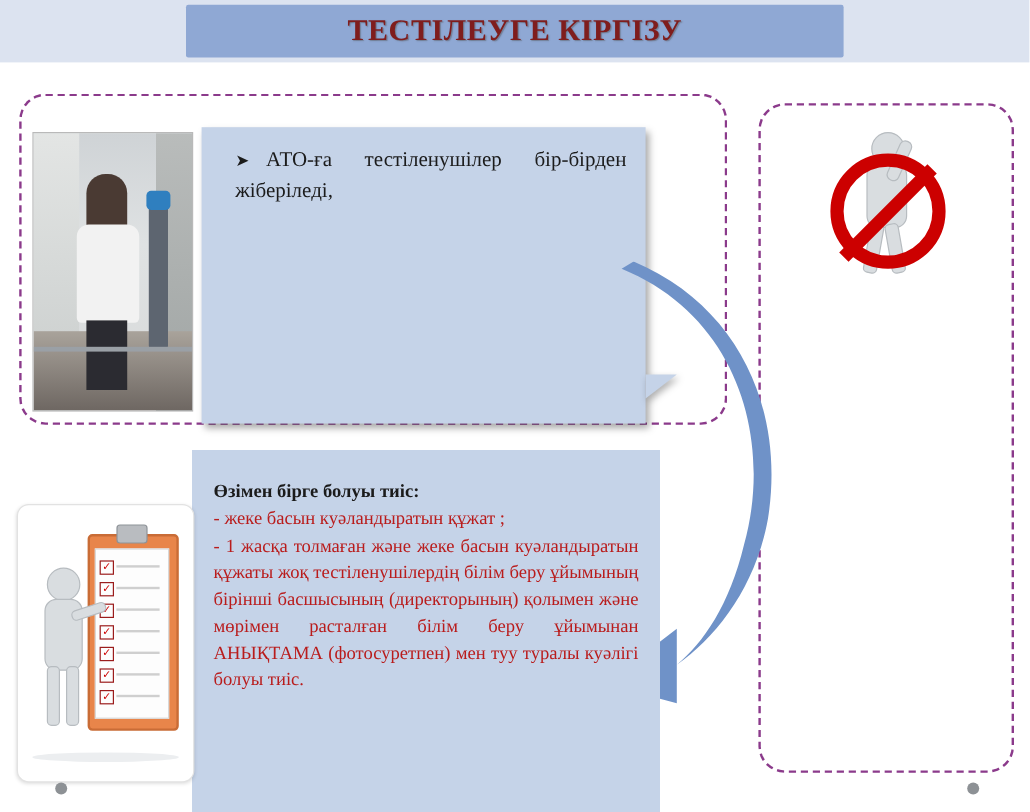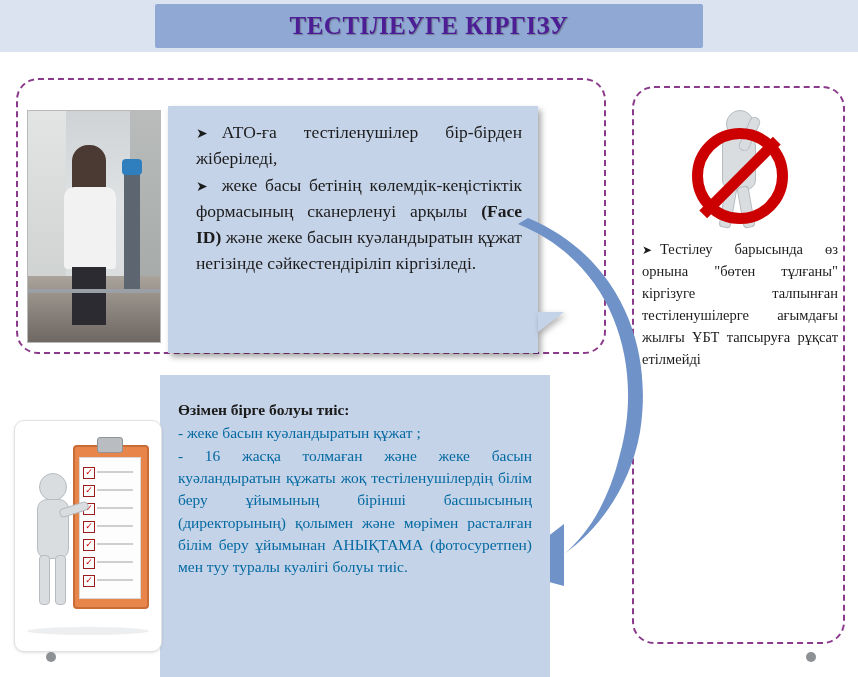--- a/index.html
+++ b/index.html
@@ -38,21 +38,21 @@
     background: #8fa8d4;
     border-radius: 2px;
     display: flex;
     align-items: center;
     justify-content: center;
   }
   .title-text {
     font-family: "Liberation Serif", serif;
     font-weight: bold;
     font-size: 25px;
-    color: #4c1d95;
+    color: #7f1d1d;
     letter-spacing: 0.5px;
     text-shadow: 1px 1px 1px rgba(80,80,80,0.5);
     white-space: nowrap;
   }
   
   .left-frame {
     position: absolute;
     left: 16px;
     top: 78px;
     width: 590px;
@@ -170,21 +170,21 @@
   }
   .box-bottom-title {
     font-size: 15.5px;
     font-weight: bold;
     color: #1b1b1b;
     margin: 0 0 3px 0;
   }
   .box-bottom-text {
     font-size: 15.5px;
     line-height: 1.43;
-    color: #0369a1;
+    color: #b91c1c;
     text-align: justify;
     text-justify: inter-word;
     margin: 0 0 1px 0;
   }
   
   .clipboard-card {
     position: absolute;
     left: 14px;
     top: 420px;
     width: 146px;
@@ -346,39 +346,36 @@
     <div class="ph-person-hair"></div>
     <div class="ph-person-body"></div>
     <div class="ph-person-legs"></div>
     <div class="ph-rail"></div>
   </div>
 
   <div class="callout-top">
     <p class="bullet-line">
       <span class="bullet-mark">➤</span><span>АТО-ға тестіленушілер бір-бірден жіберіледі,</span>
     </p>
-    <p class="bullet-line">
-      <span class="bullet-mark">➤</span><span>жеке басы бетінің көлемдік-кеңістіктік формасының сканерленуі арқылы </span><span class="bold">(Face ID)</span><span> және жеке басын куәландыратын құжат негізінде сәйкестендіріліп кіргізіледі.</span>
-    </p>
   </div>
   <div class="callout-tail"></div>
 
   <div class="arrow-wrap">
     <svg width="150" height="370" viewBox="0 0 150 370">
       <path d="M18 10 C 110 40, 140 140, 120 230 C 108 290, 85 320, 62 338 L 62 300 L 10 352 L 62 370 L 62 338" fill="none" stroke="none"></path>
       <path d="M20 6 C 118 46, 146 150, 122 236 C 110 286, 88 318, 66 336
                L 66 306 L 6 352 L 66 368 L 66 336
                C 100 312, 132 270, 142 214 C 156 126, 120 38, 30 0 Z" fill="#6f92c8"></path>
     </svg>
   </div>
 
   <div class="box-bottom">
     <p class="box-bottom-title">Өзімен бірге болуы тиіс:</p>
     <p class="box-bottom-text">- жеке басын куәландыратын құжат ;</p>
-    <p class="box-bottom-text">- 16 жасқа толмаған және жеке басын куәландыратын құжаты жоқ тестіленушілердің білім беру ұйымының бірінші басшысының (директорының) қолымен және мөрімен расталған білім беру ұйымынан АНЫҚТАМА (фотосуретпен) мен туу туралы куәлігі болуы тиіс.</p>
+    <p class="box-bottom-text">- 1 жасқа толмаған және жеке басын куәландыратын құжаты жоқ тестіленушілердің білім беру ұйымының бірінші басшысының (директорының) қолымен және мөрімен расталған білім беру ұйымынан АНЫҚТАМА (фотосуретпен) мен туу туралы куәлігі болуы тиіс.</p>
   </div>
 
   <div class="clipboard-card">
     <div class="cb-board"></div>
     <div class="cb-paper"></div>
     <div class="cb-clip"></div>
     <div class="cb-check" style="top:46px">✓</div>
     <div class="cb-line" style="top:50px"></div>
     <div class="cb-check" style="top:64px">✓</div>
     <div class="cb-line" style="top:68px"></div>
@@ -404,21 +401,18 @@
     <div class="no-person-head"></div>
     <div class="no-person-body"></div>
     <div class="no-person-arm"></div>
     <div class="no-person-leg-a"></div>
     <div class="no-person-leg-b"></div>
     <div class="no-circle"></div>
     <div class="no-slash"></div>
   </div>
 
   <div class="right-text">
-    <p class="rt-para">
-      <span class="rt-mark">➤</span><span>Тестілеу барысында өз орнына "бөтен тұлғаны" кіргізуге талпынған тестіленушілерге ағымдағы жылғы ҰБТ тапсыруға рұқсат етілмейді</span>
-    </p>
   </div>
 
   <div class="dot-left"></div>
   <div class="dot-right"></div>
 
 </div>
 
 </body></html>

